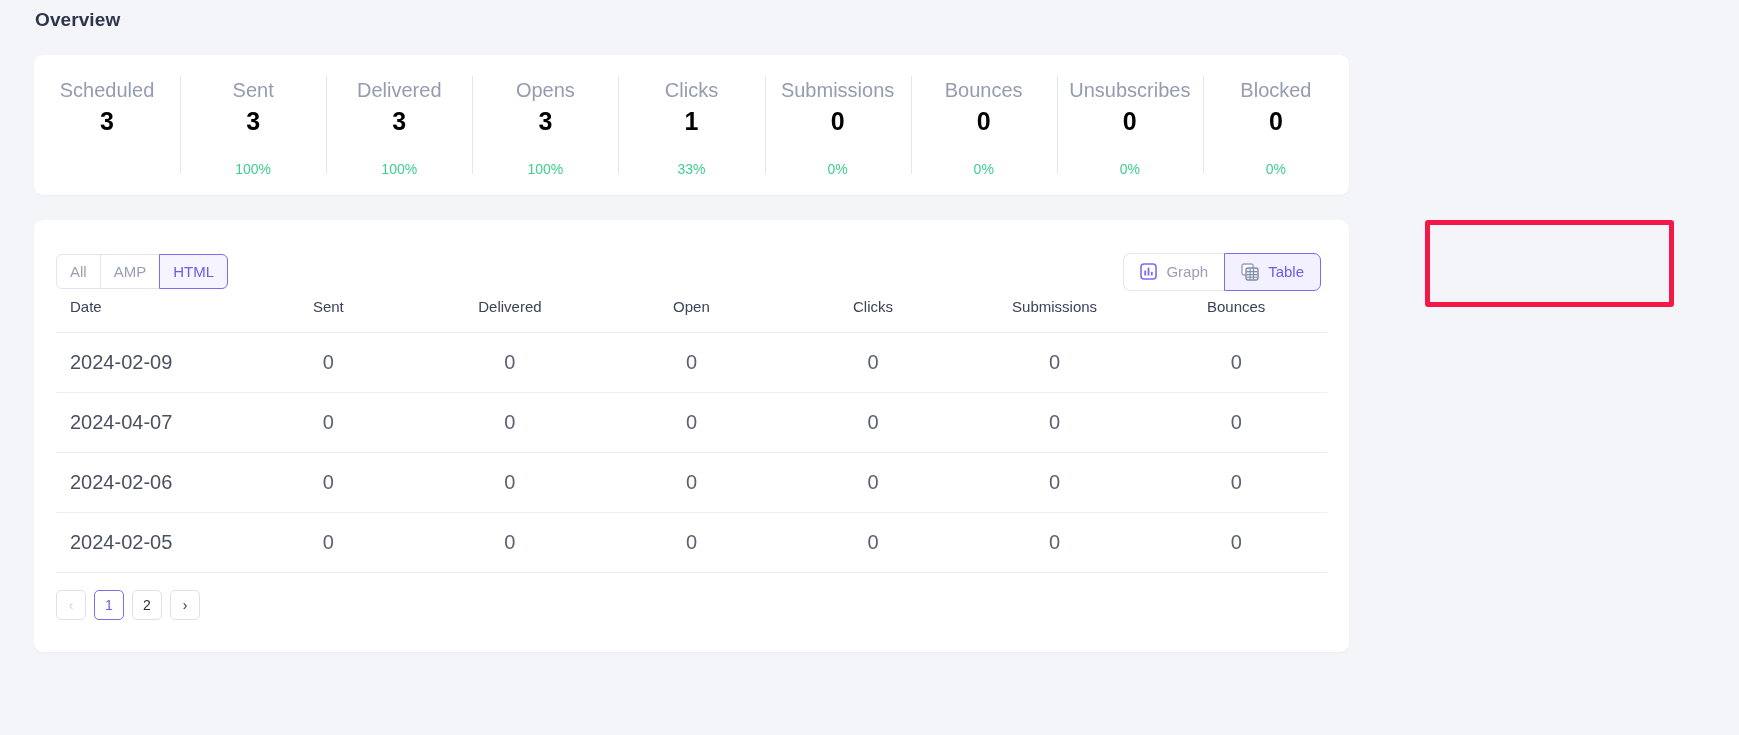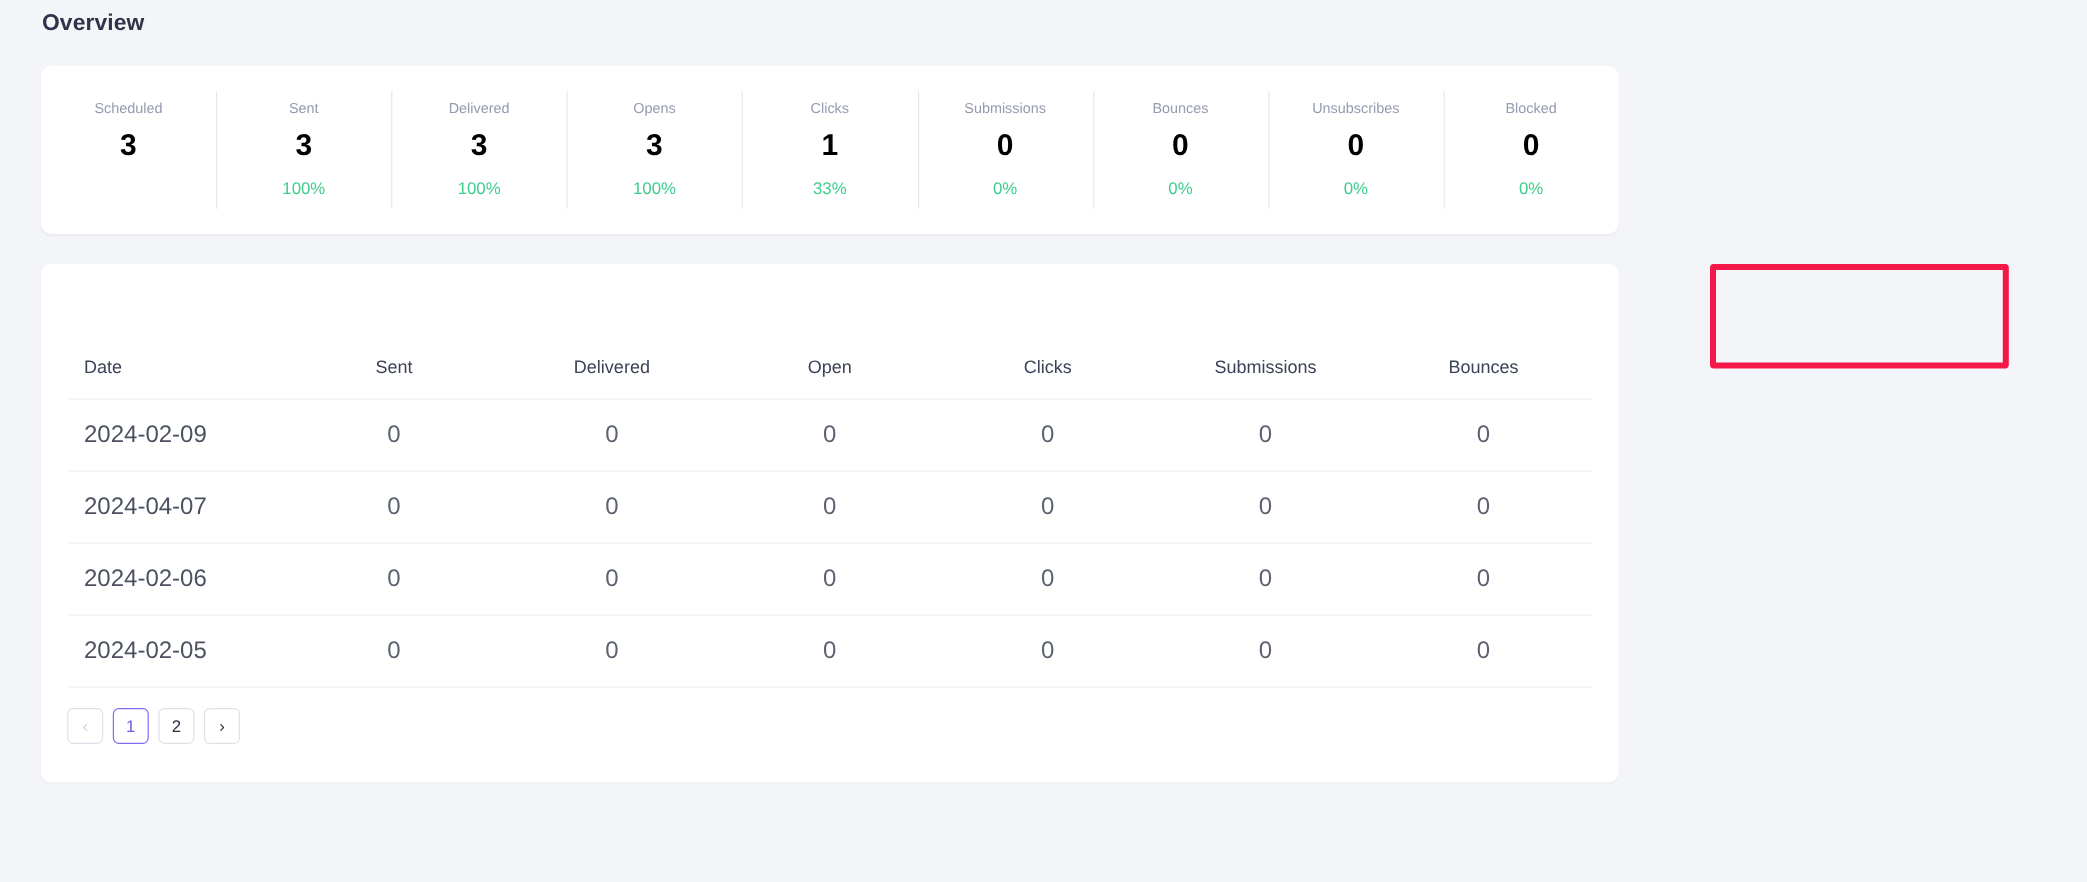--- a/index.html
+++ b/index.html
@@ -51,37 +51,37 @@
   .stat + .stat::before {
     content: "";
     position: absolute;
     left: 0;
     top: 21px;
     bottom: 21px;
     width: 1px;
     background: #e4e6ed;
   }
   .stat-label {
-    font-size: 12px;
+    font-size: 20px;
     color: #959bb0;
     line-height: 20px;
     font-weight: normal;
   }
   .stat-value {
     font-size: 25px;
     font-weight: bold;
     color: #000000;
     line-height: 34px;
     margin-top: 4px;
   }
   .stat-pct {
     font-size: 14px;
     color: #3ecf8e;
     line-height: 18px;
-    margin-top: 10px;
+    margin-top: 22px;
   }
   .stat-pct.empty { visibility: hidden; }
 
   
   .table-card {
     margin-top: 25px;
     background: #ffffff;
     border-radius: 9px;
     box-shadow: 0 1px 2px rgba(16,24,40,.04);
     padding: 0 0 0 0;
@@ -265,20 +265,48 @@
       <div class="stat">
         <div class="stat-label">Blocked</div>
         <div class="stat-value">0</div>
         <div class="stat-pct">0%</div>
       </div>
     </div>
 
   <div class="table-card">
 
     <div class="table-toolbar">
+      <div class="seg" id="seg-tabs">
+          <button class="seg-btn">All</button>
+          <button class="seg-btn">AMP</button>
+          <button class="seg-btn active">HTML</button>
+        </div>
+      <div class="viewswitch" id="view-switch">
+          <button class="view-btn">
+            <span>
+              <svg width="17" height="17" viewBox="0 0 17 17" fill="none">
+                <rect x="1" y="1" width="15" height="15" rx="3" stroke="#7c6cf0" stroke-width="1.6"></rect>
+                <rect x="4.3" y="7.5" width="1.8" height="5" fill="#7c6cf0"></rect>
+                <rect x="7.6" y="4.6" width="1.8" height="7.9" fill="#7c6cf0"></rect>
+                <rect x="10.9" y="8.8" width="1.8" height="3.7" fill="#7c6cf0"></rect>
+              </svg>
+            </span>
+            <span>Graph</span>
+          </button>
+          <button class="view-btn active">
+            <span>
+              <svg width="18" height="18" viewBox="0 0 18 18" fill="none">
+                <rect x="1" y="1" width="11" height="11" rx="2" stroke="#98a2b9" stroke-width="1.4" fill="#ffffff"></rect>
+                <rect x="5" y="5" width="12" height="12" rx="2" stroke="#7f8da8" stroke-width="1.4" fill="#f0f2f7"></rect>
+                <path d="M5.7 8.6h10.6M5.7 11.6h10.6M5.7 14.3h10.6M9.1 5.6v11M12.5 5.6v11" stroke="#7f8da8" stroke-width="1.1"></path>
+              </svg>
+            </span>
+            <span>Table</span>
+          </button>
+        </div>
     </div>
 
     <table class="data">
       <thead>
         <tr id="thead-row">
             <th class="col-date">Date</th>
             <th class="">Sent</th>
             <th class="">Delivered</th>
             <th class="">Open</th>
             <th class="">Clicks</th>

